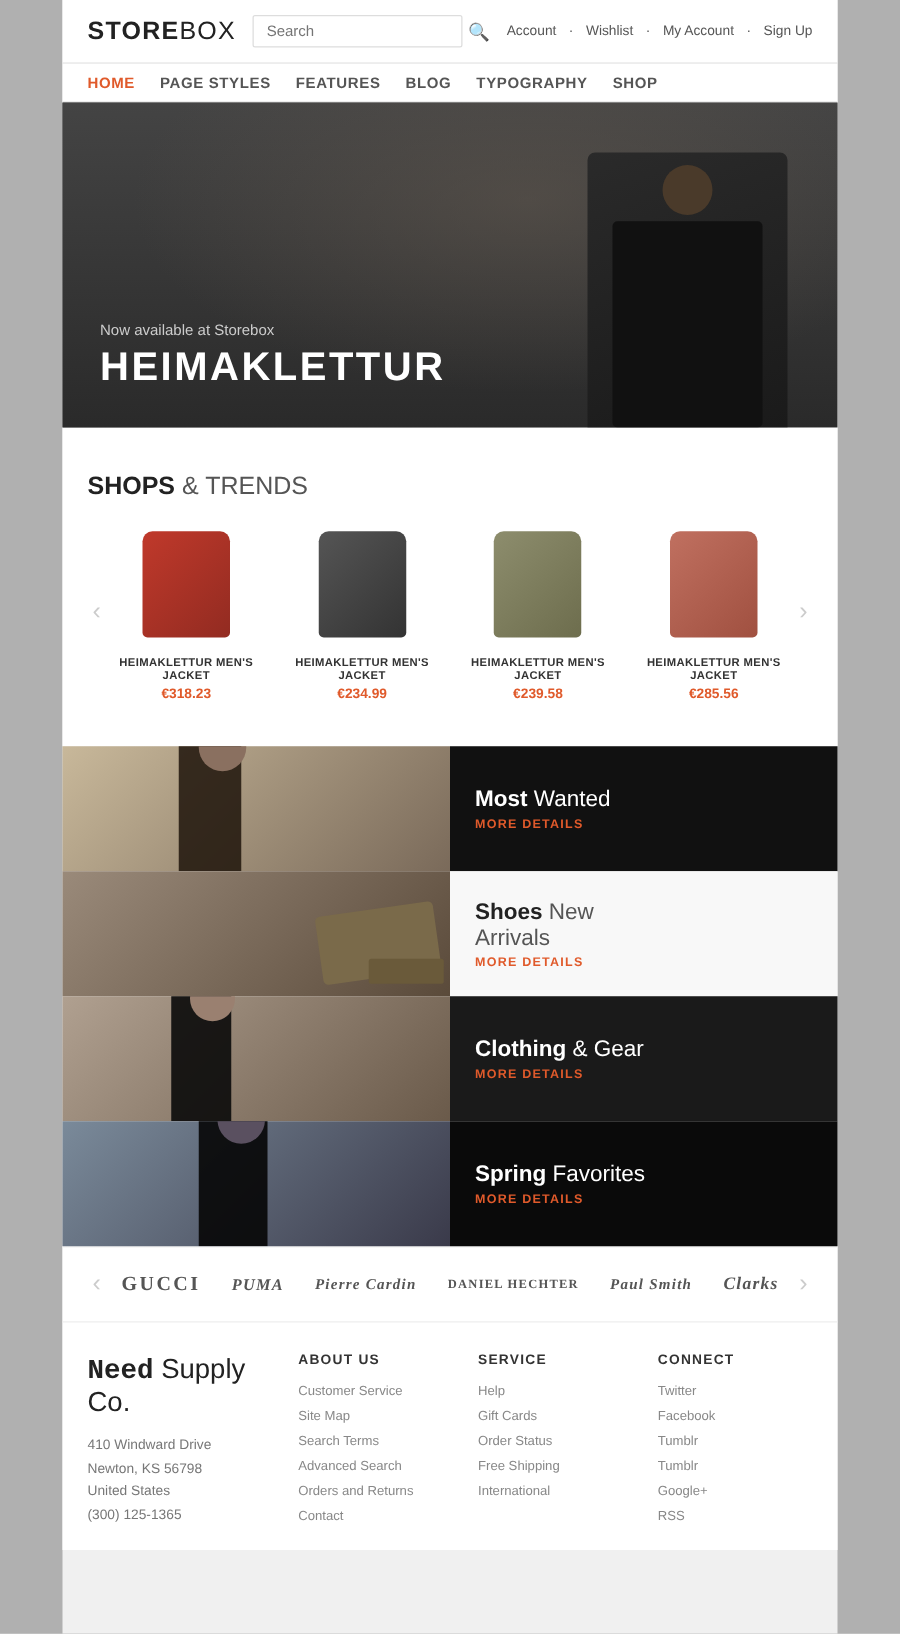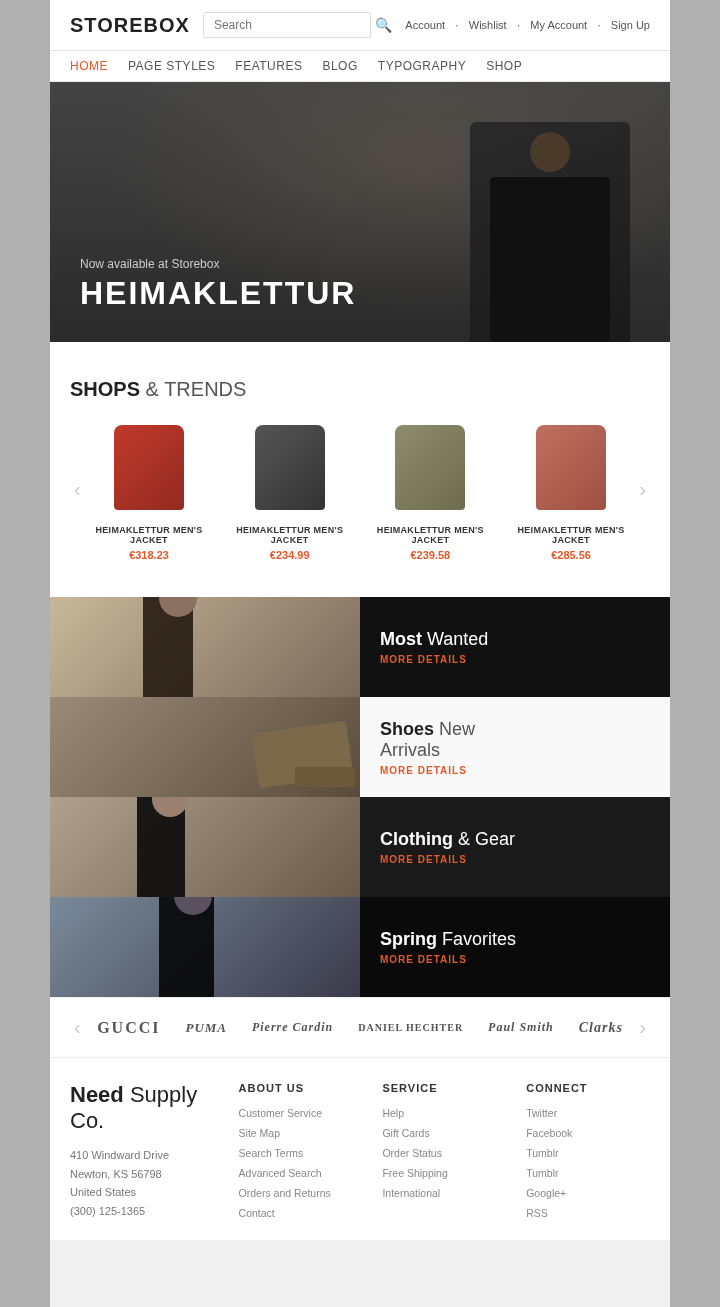--- a/index.html
+++ b/index.html
@@ -24,21 +24,21 @@
       justify-content: space-between;
       border-bottom: 1px solid #e0e0e0;
     }
     .logo {
       font-size: 20px;
       font-weight: 900;
       letter-spacing: 1px;
       color: #222;
     }
     .logo span {
-      font-weight: 700;
+      font-weight: 400;
       color: #222;
     }
     .search-box {
       border: 1px solid #ddd;
       border-radius: 2px;
       padding: 5px 10px;
       font-size: 12px;
       width: 168px;
       outline: none;
       color: #999;
@@ -65,21 +65,21 @@
     .nav {
       background: #fff;
       padding: 8px 20px;
       display: flex;
       gap: 20px;
       border-bottom: 1px solid #e8e8e8;
     }
     .nav a {
       text-decoration: none;
       font-size: 12px;
-      font-weight: 400;
+      font-weight: 700;
       color: #555;
       text-transform: uppercase;
       letter-spacing: 0.5px;
     }
     .nav a.active { color: #e05a2b; }
     
     .hero {
       width: 100%;
       height: 260px;
       background: linear-gradient(135deg, #2a2a2a 0%, #3d3d3d 40%, #5a5a5a 70%, #888 100%);
@@ -456,21 +456,21 @@
       <span class="brand-name brand-pierre">Paul Smith</span>
       <span class="brand-name brand-clarks">Clarks</span>
     </div>
     <button class="carousel-arrow">›</button>
   </div>
 
   <div class="footer">
     <div class="footer-top">
       <div class="footer-brand">
         <div class="footer-brand-name">
-          <span style="font-weight:900;">Need</span> <span style="font-weight:300;">Supply Co.</span>
+          <span style="font-weight:900;font-family:Liberation Mono, monospace;">Need</span> <span style="font-weight:300;">Supply Co.</span>
         </div>
         <div class="footer-address">
           <div>410 Windward Drive</div>
           <div>Newton, KS 56798</div>
           <div>United States</div>
           <div>(300) 125-1365</div>
         </div>
       </div>
       <div class="footer-col">
         <div class="footer-col-title">ABOUT US</div>

